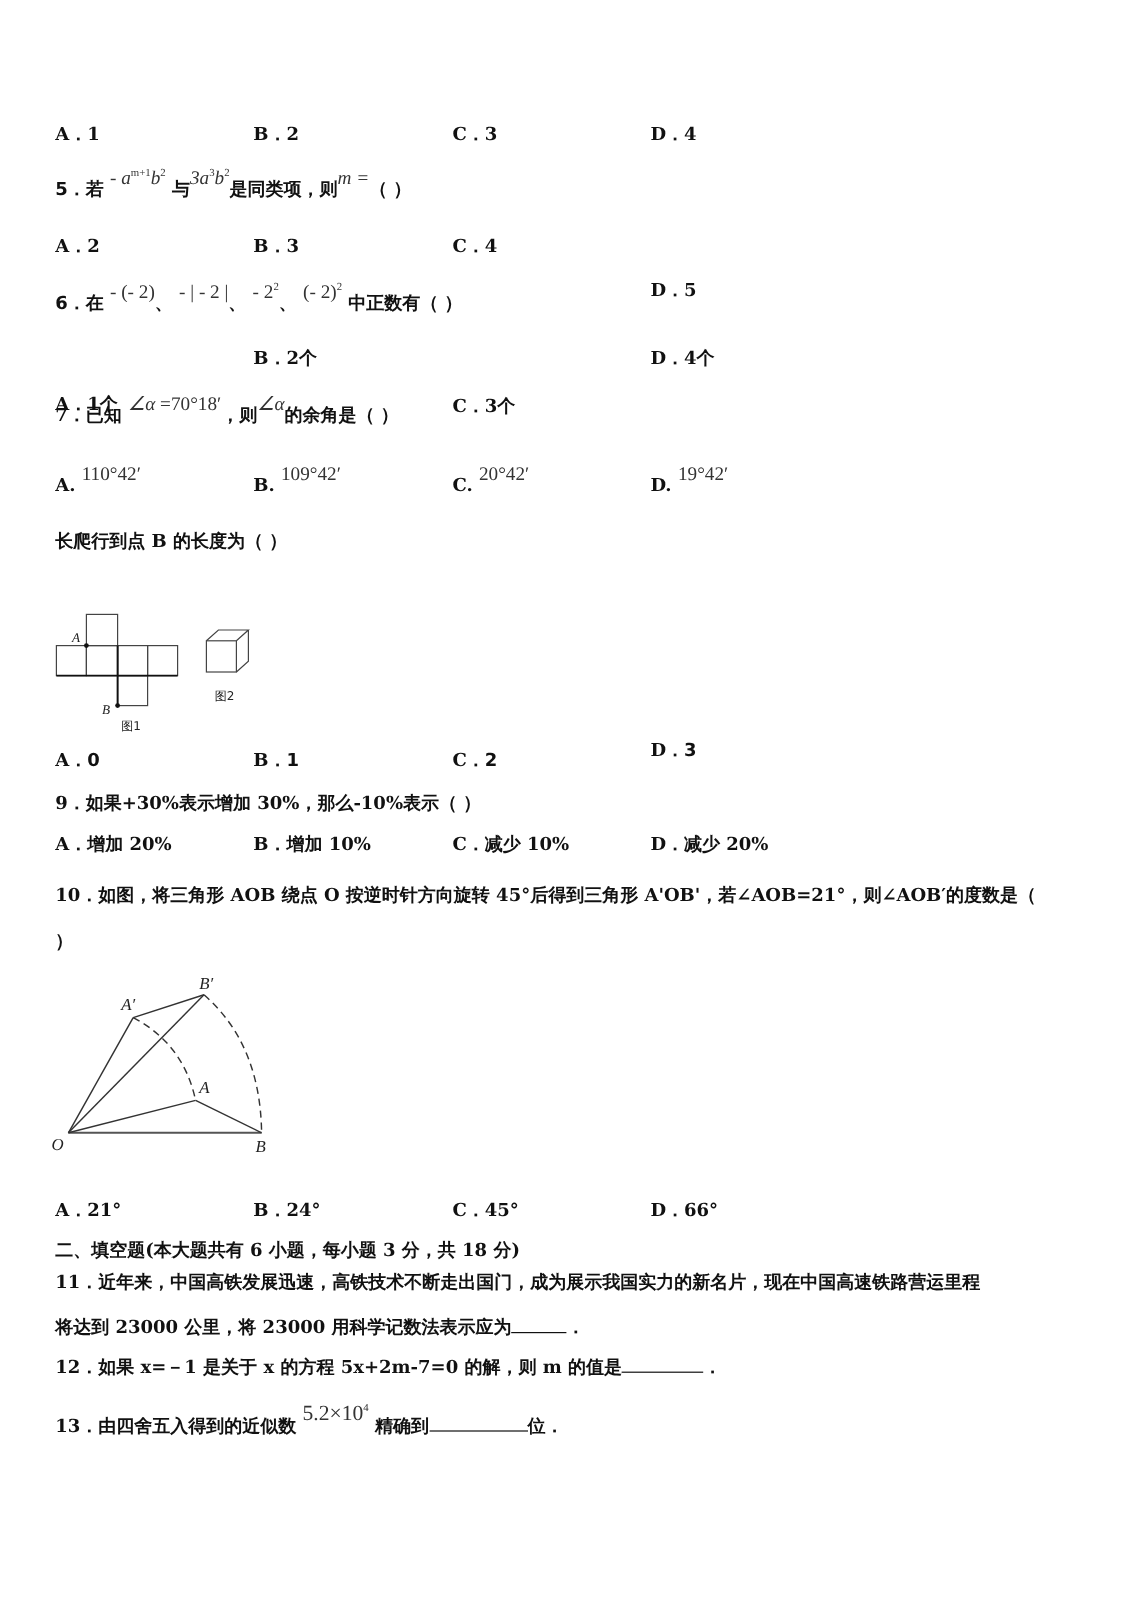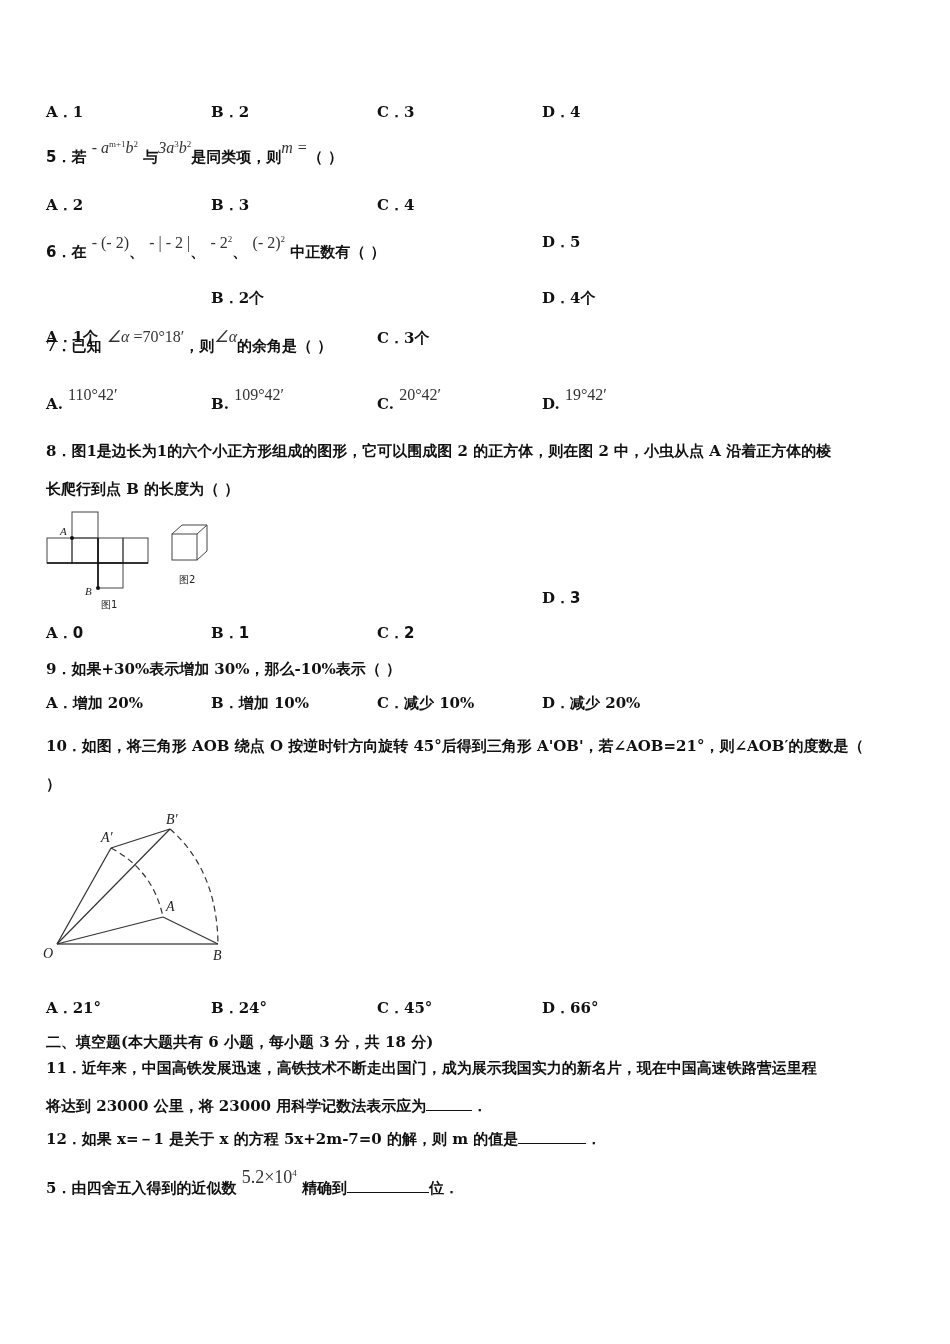--- a/index.html
+++ b/index.html
@@ -59,21 +59,20 @@
   <span class="math"><i>∠α</i> <span>=70°18′</span></span><span>，则</span><span class="math"><i>∠α</i></span><span>的余角是（  ）</span>
 </div>
 <div>
   <div class="opt" style="left:46px;top:395px;"><span>A.</span> <span class="math">110°42′</span></div>
   <div class="opt" style="left:211px;top:395px;"><span>B.</span> <span class="math">109°42′</span></div>
   <div class="opt" style="left:377px;top:395px;"><span>C.</span> <span class="math">20°42′</span></div>
   <div class="opt" style="left:542px;top:395px;"><span>D.</span> <span class="math">19°42′</span></div>
 </div>
 
 <div class="stem" style="top:432px;">
-  <div>8．图1是边长为1的六个小正方形组成的图形，它可以围成图 2 的正方体，则在图 2 中，小虫从点 A 沿着正方体的棱</div>
   <div>长爬行到点 B 的长度为（ ）</div>
 </div>
 <svg class="fig" style="left:40px;top:505px;" width="190" height="112">
   <g stroke="#444" stroke-width="1" fill="none">
     <rect x="32" y="7" width="26" height="26"></rect>
     <rect x="7" y="33" width="25" height="25"></rect>
     <rect x="32" y="33" width="26" height="25"></rect>
     <rect x="58" y="33" width="25" height="25"></rect>
     <rect x="83" y="33" width="25" height="25"></rect>
     <rect x="58" y="58" width="25" height="25"></rect>
@@ -89,21 +88,21 @@
     <rect x="132" y="29" width="25" height="26"></rect>
     <polyline points="132,29 142,20 167,20 157,29"></polyline>
     <polyline points="167,20 167,46 157,55"></polyline>
   </g>
   <text class="cap" x="139" y="78">图2</text>
 </svg>
 <div>
   <div class="opt" style="left:46px;top:624px;"><span>A．</span><span class="sans">0</span></div>
   <div class="opt" style="left:211px;top:624px;"><span>B．</span><span class="sans">1</span></div>
   <div class="opt" style="left:377px;top:624px;"><span>C．</span><span class="sans">2</span></div>
-  <div class="opt" style="left:542px;top:589px;"><span>D．</span><span class="sans">3</span></div>
+  <div class="opt" style="left:542px;top:616px;"><span>D．</span><span class="sans">3</span></div>
 </div>
 
 <div class="line" style="top:660px;">9．如果+30%表示增加 30%，那么-10%表示（      ）</div>
 <div>
   <div class="opt" style="left:46px;top:694px;"><span>A．</span><span>增加 20%</span></div>
   <div class="opt" style="left:211px;top:694px;"><span>B．</span><span>增加 10%</span></div>
   <div class="opt" style="left:377px;top:694px;"><span>C．</span><span>减少 10%</span></div>
   <div class="opt" style="left:542px;top:694px;"><span>D．</span><span>减少 20%</span></div>
 </div>
 
@@ -140,16 +139,16 @@
 <div class="stem" style="top:1049px;">
   <div>11．近年来，中国高铁发展迅速，高铁技术不断走出国门，成为展示我国实力的新名片，现在中国高速铁路营运里程</div>
   <div><span>将达到 23000 公里，将 23000 用科学记数法表示应为</span><span class="blank" style="width:46px;"></span><span>．</span></div>
 </div>
 
 <div class="line" style="top:1130px;">
   <span>12．如果 x=－1 是关于 x 的方程 5x+2m-7=0 的解，则 m 的值是</span><span class="blank" style="width:68px;"></span><span>．</span>
 </div>
 
 <div class="line" style="top:1177px;">
-  <span>5．由四舍五入得到的近似数</span>
+  <span>13．由四舍五入得到的近似数</span>
   <span class="math" style="font-size:18px;top:-10px;"><span>5.2×10</span><sup>4</sup></span>
   <span>精确到</span><span class="blank" style="width:82px;"></span><span>位．</span>
 </div>
 
 </body></html>

